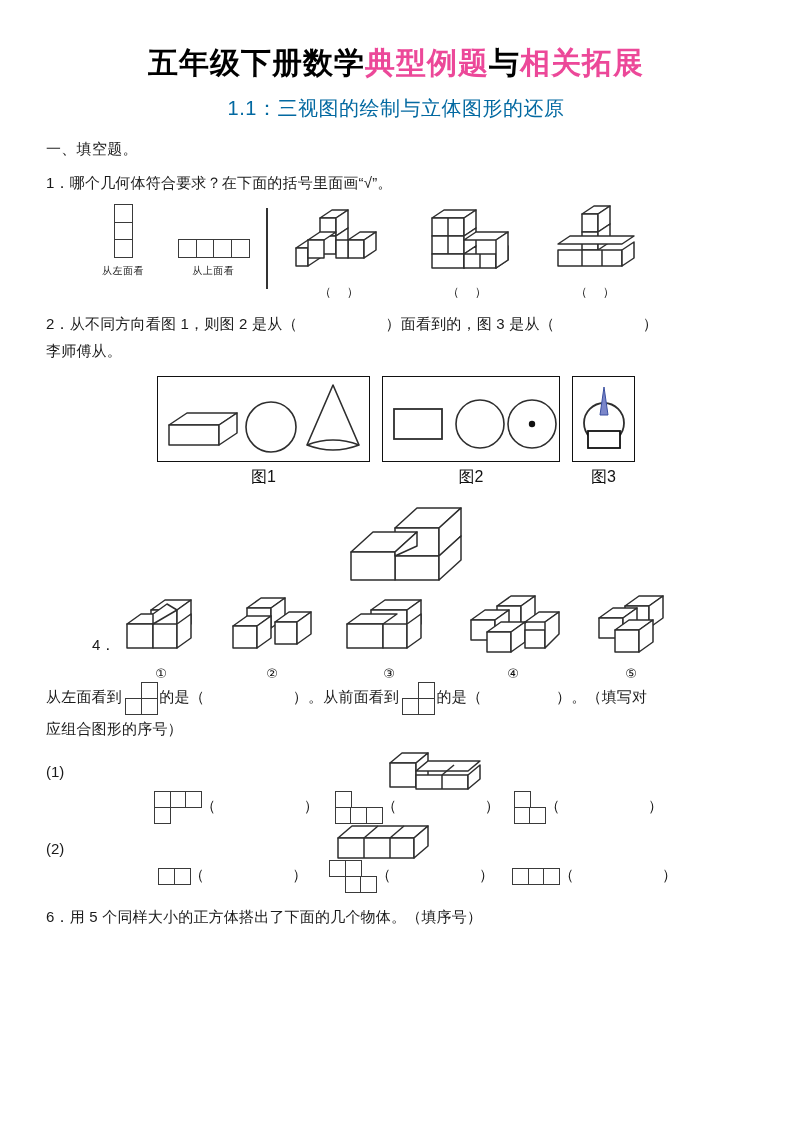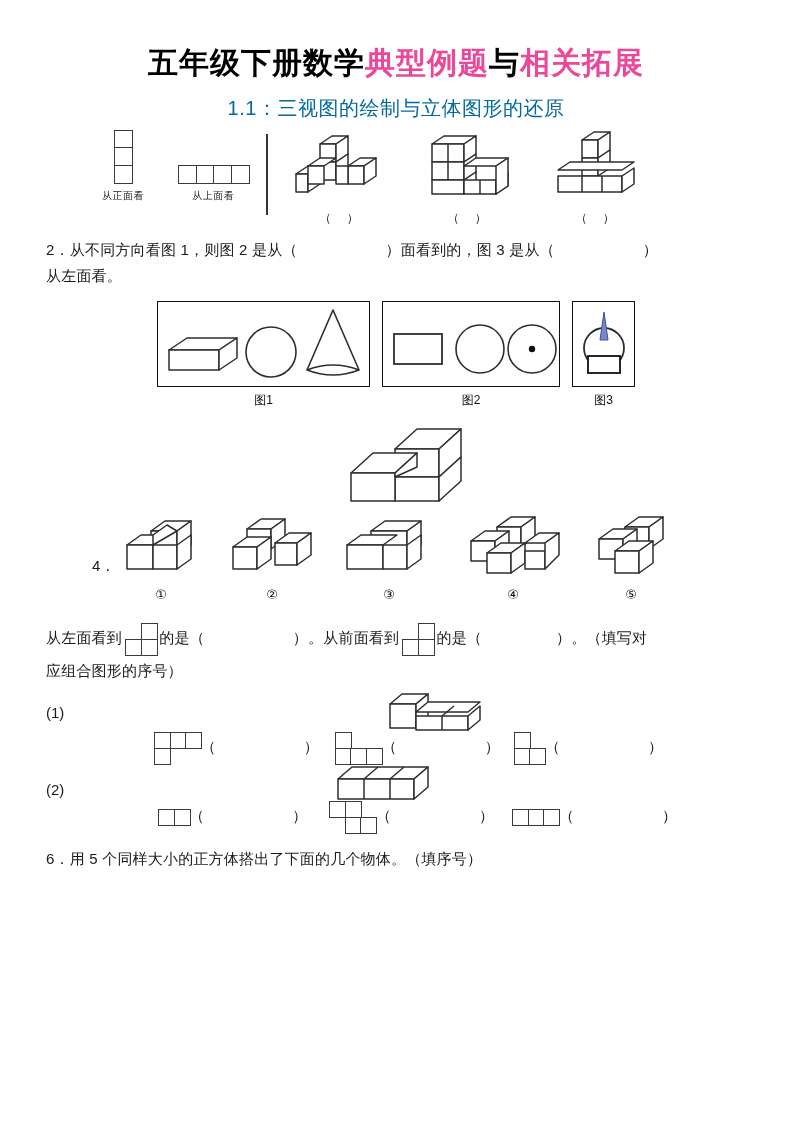--- a/index.html
+++ b/index.html
@@ -60,21 +60,21 @@
   .view-item { text-align: center; }
   .view-label { font-size: 10px; color: #222; margin-top: 7px; letter-spacing: .5px; }
   .vdivider { width: 1.6px; background: #333; align-self: stretch; margin: 4px 0 12px 0; }
   .q1-right { display: flex; align-items: flex-end; gap: 24px; padding-left: 22px; }
   .solid-item { text-align: center; }
   .solid-paren { font-size: 12px; color: #222; margin-top: 6px; letter-spacing: 6px; }
 
   
   .fig-row { display: flex; justify-content: center; align-items: flex-start; gap: 12px; margin-top: 12px; }
   .fig-box { border: 1.8px solid #111; background: #fff; display: flex; align-items: center; justify-content: center; }
-  .fig-cap { text-align: center; font-size: 12px; margin-top: 5px; color: #111; }
+  .fig-cap { text-align: center; font-size: 16px; margin-top: 5px; color: #111; }
 
   
   .solids-row { display: flex; justify-content: center; align-items: flex-end; gap: 28px; margin-top: 6px; }
   .solid-num { text-align: center; font-size: 13px; margin-top: 4px; color: #111; }
 
   .q4-label { position: absolute; left: 46px; font-size: 15px; }
 
   .ans-row { display: flex; align-items: center; margin-top: 4px; padding-left: 104px; }
   .ans-group { display: flex; align-items: center; }
   .ans-paren { font-size: 15px; }
@@ -88,33 +88,35 @@
 </head>
 <body>
 
 <div class="page">
 
   <div class="title">
     <span class="black">五年级下册数学</span><span class="red">典型例题</span><span class="black">与</span><span class="red">相关拓展</span>
   </div>
   <div class="subtitle">1.1：三视图的绘制与立体图形的还原</div>
 
-
+  <div class="sec-head">一、填空题。</div>
+
+  <div class="q-line">1．哪个几何体符合要求？在下面的括号里面画“√”。</div>
 
   <div class="q1-wrap">
     <div class="q1-left">
 
 
       <div class="view-item">
         <div class="grid">
           <span class="grow"><i class="cell" style="width:19px;height:19px"></i></span>
           <span class="grow"><i class="cell" style="width:19px;height:19px"></i></span>
           <span class="grow"><i class="cell" style="width:19px;height:19px"></i></span>
         </div>
-        <div class="view-label">从正面看</div>
+        <div class="view-label">从左面看</div>
       </div>
 
       <div class="view-item">
         <div class="grid">
           <span class="grow"><i class="cell" style="width:19px;height:19px"></i><i class="cell" style="width:19px;height:19px"></i><i class="cell" style="width:19px;height:19px"></i><i class="cell" style="width:19px;height:19px"></i></span>
         </div>
         <div class="view-label">从上面看</div>
       </div>
 
     </div>
@@ -183,21 +185,21 @@
         </svg>
         <div class="solid-paren">（    ）</div>
       </div>
 
     </div>
   </div>
 
   <div class="q-line" style="line-height:1.75">
     <span>2．从不同方向看图 1，则图 2 是从（</span><span class="blank-lg"></span><span>）面看到的，图 3 是从（</span><span class="blank-lg"></span><span>）</span>
     <br>
-    <span>从左面看。</span>
+    <span>李师傅从。</span>
   </div>
 
   <div class="fig-row">
     <div>
       <div class="fig-box" style="width:213px;height:86px">
         <svg width="205" height="80" viewBox="0 0 205 80">
           <g class="iso">
             <path d="M8 46 L26 34 L76 34 L58 46 Z"></path>
             <path d="M8 46 L58 46 L58 66 L8 66 Z"></path>
             <path d="M58 46 L76 34 L76 54 L58 66 Z"></path>
@@ -336,21 +338,21 @@
             <path d="M24 34 L48 34 L48 56 L24 56 Z"></path>
             <path d="M48 34 L62 24 L62 46 L48 56 Z"></path>
           </g>
         </svg>
         <div class="solid-num">⑤</div>
       </div>
 
     </div>
   </div>
 
-  <div class="q-line tight" style="line-height:2.1;margin-top:20px">
+  <div class="q-line tight" style="line-height:2.1;margin-top:0">
     <span>从左面看到</span><span class="grid" style="margin:0 3px"><span class="grow"><i class="cell blank" style="width:17px;height:17px"></i><i class="cell" style="width:17px;height:17px"></i></span><span class="grow"><i class="cell" style="width:17px;height:17px"></i><i class="cell" style="width:17px;height:17px"></i></span></span><span>的是（</span><span class="blank-lg"></span><span>）。从前面看到</span><span class="grid" style="margin:0 3px"><span class="grow"><i class="cell blank" style="width:17px;height:17px"></i><i class="cell" style="width:17px;height:17px"></i></span><span class="grow"><i class="cell" style="width:17px;height:17px"></i><i class="cell" style="width:17px;height:17px"></i></span></span><span>的是（</span><span class="blank-md"></span><span>）。（填写对</span>
     <br>
     <span>应组合图形的序号）</span>
   </div>
 
 
   <div style="position:relative;height:48px">
     <div class="sub-idx" style="position:absolute;left:0;top:10px">(1)</div>
     <div style="position:absolute;left:330px;top:0">
       <svg width="120" height="48" viewBox="0 0 120 48">

